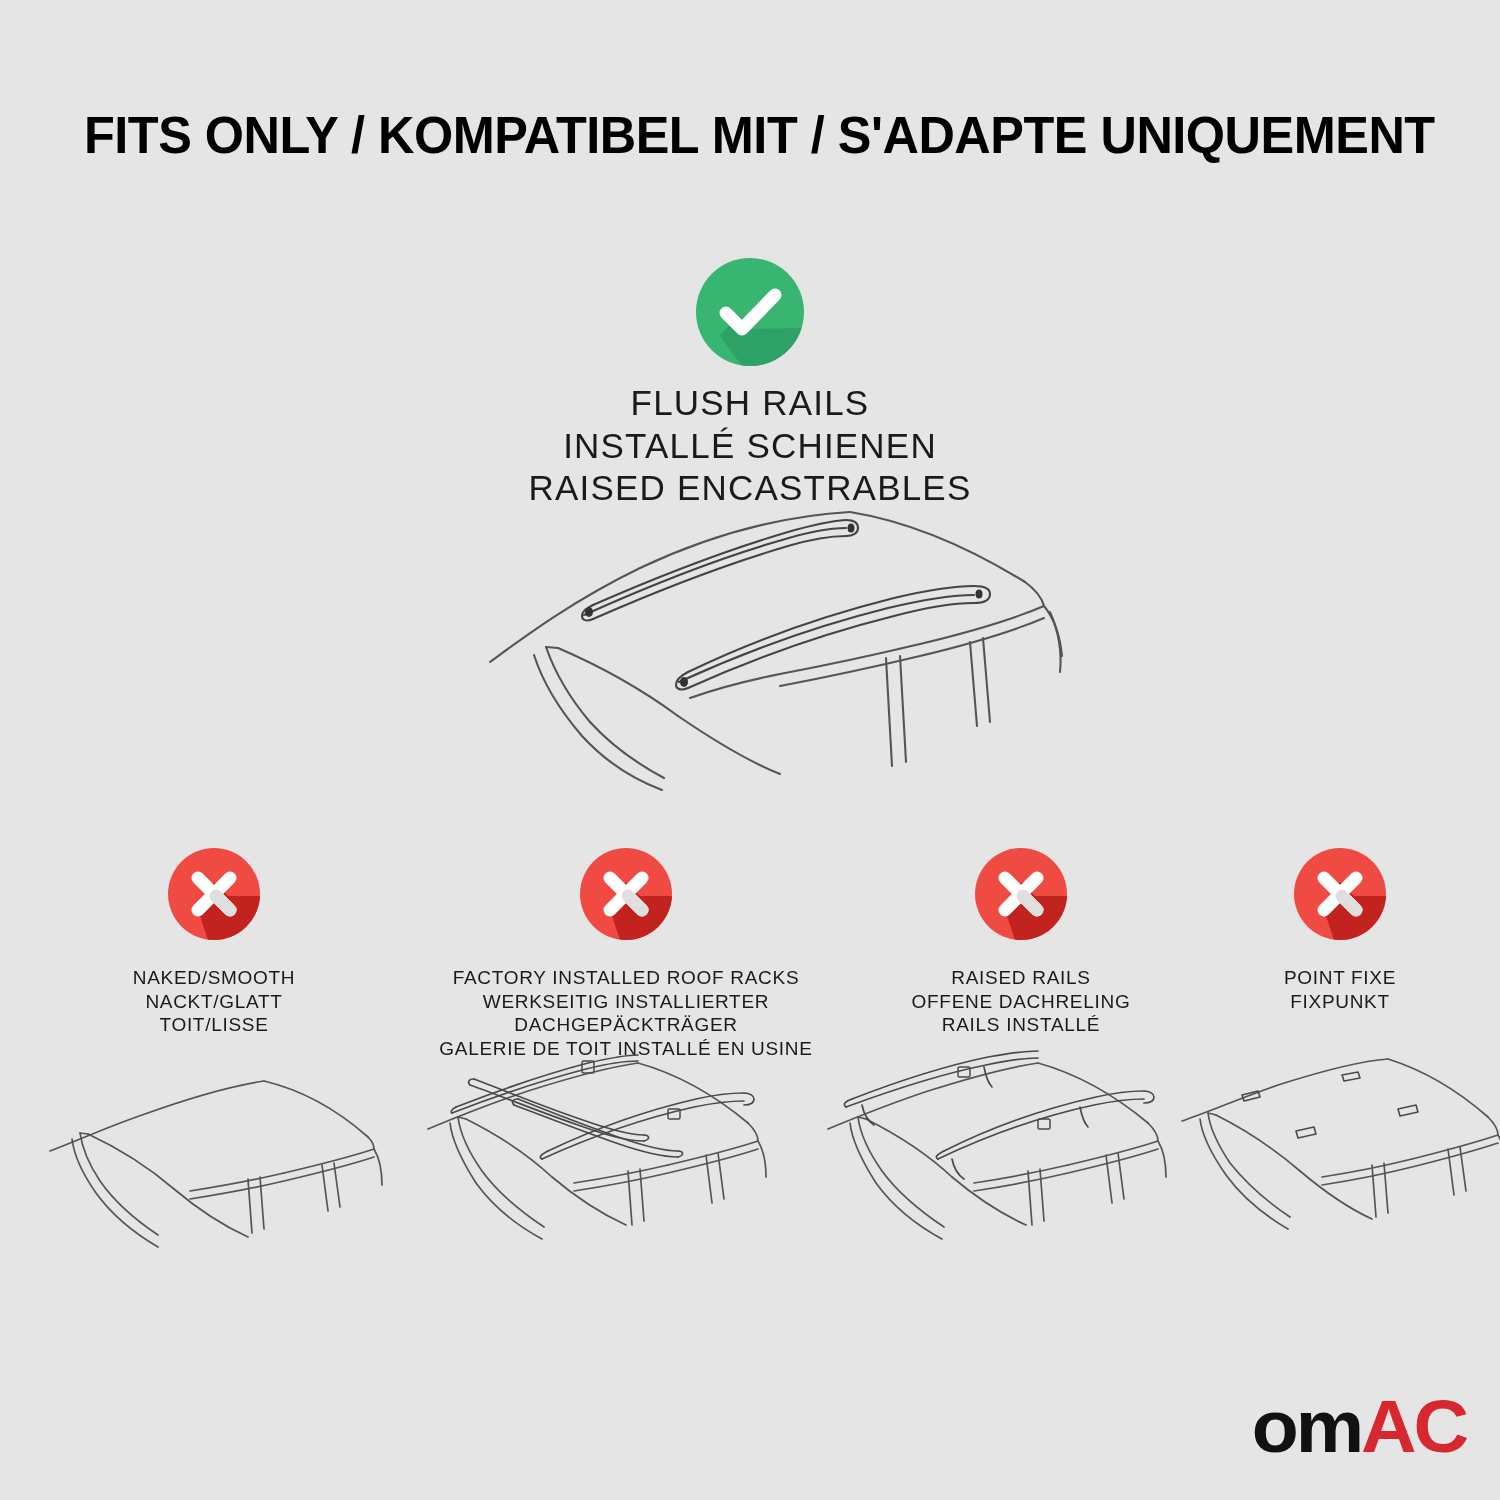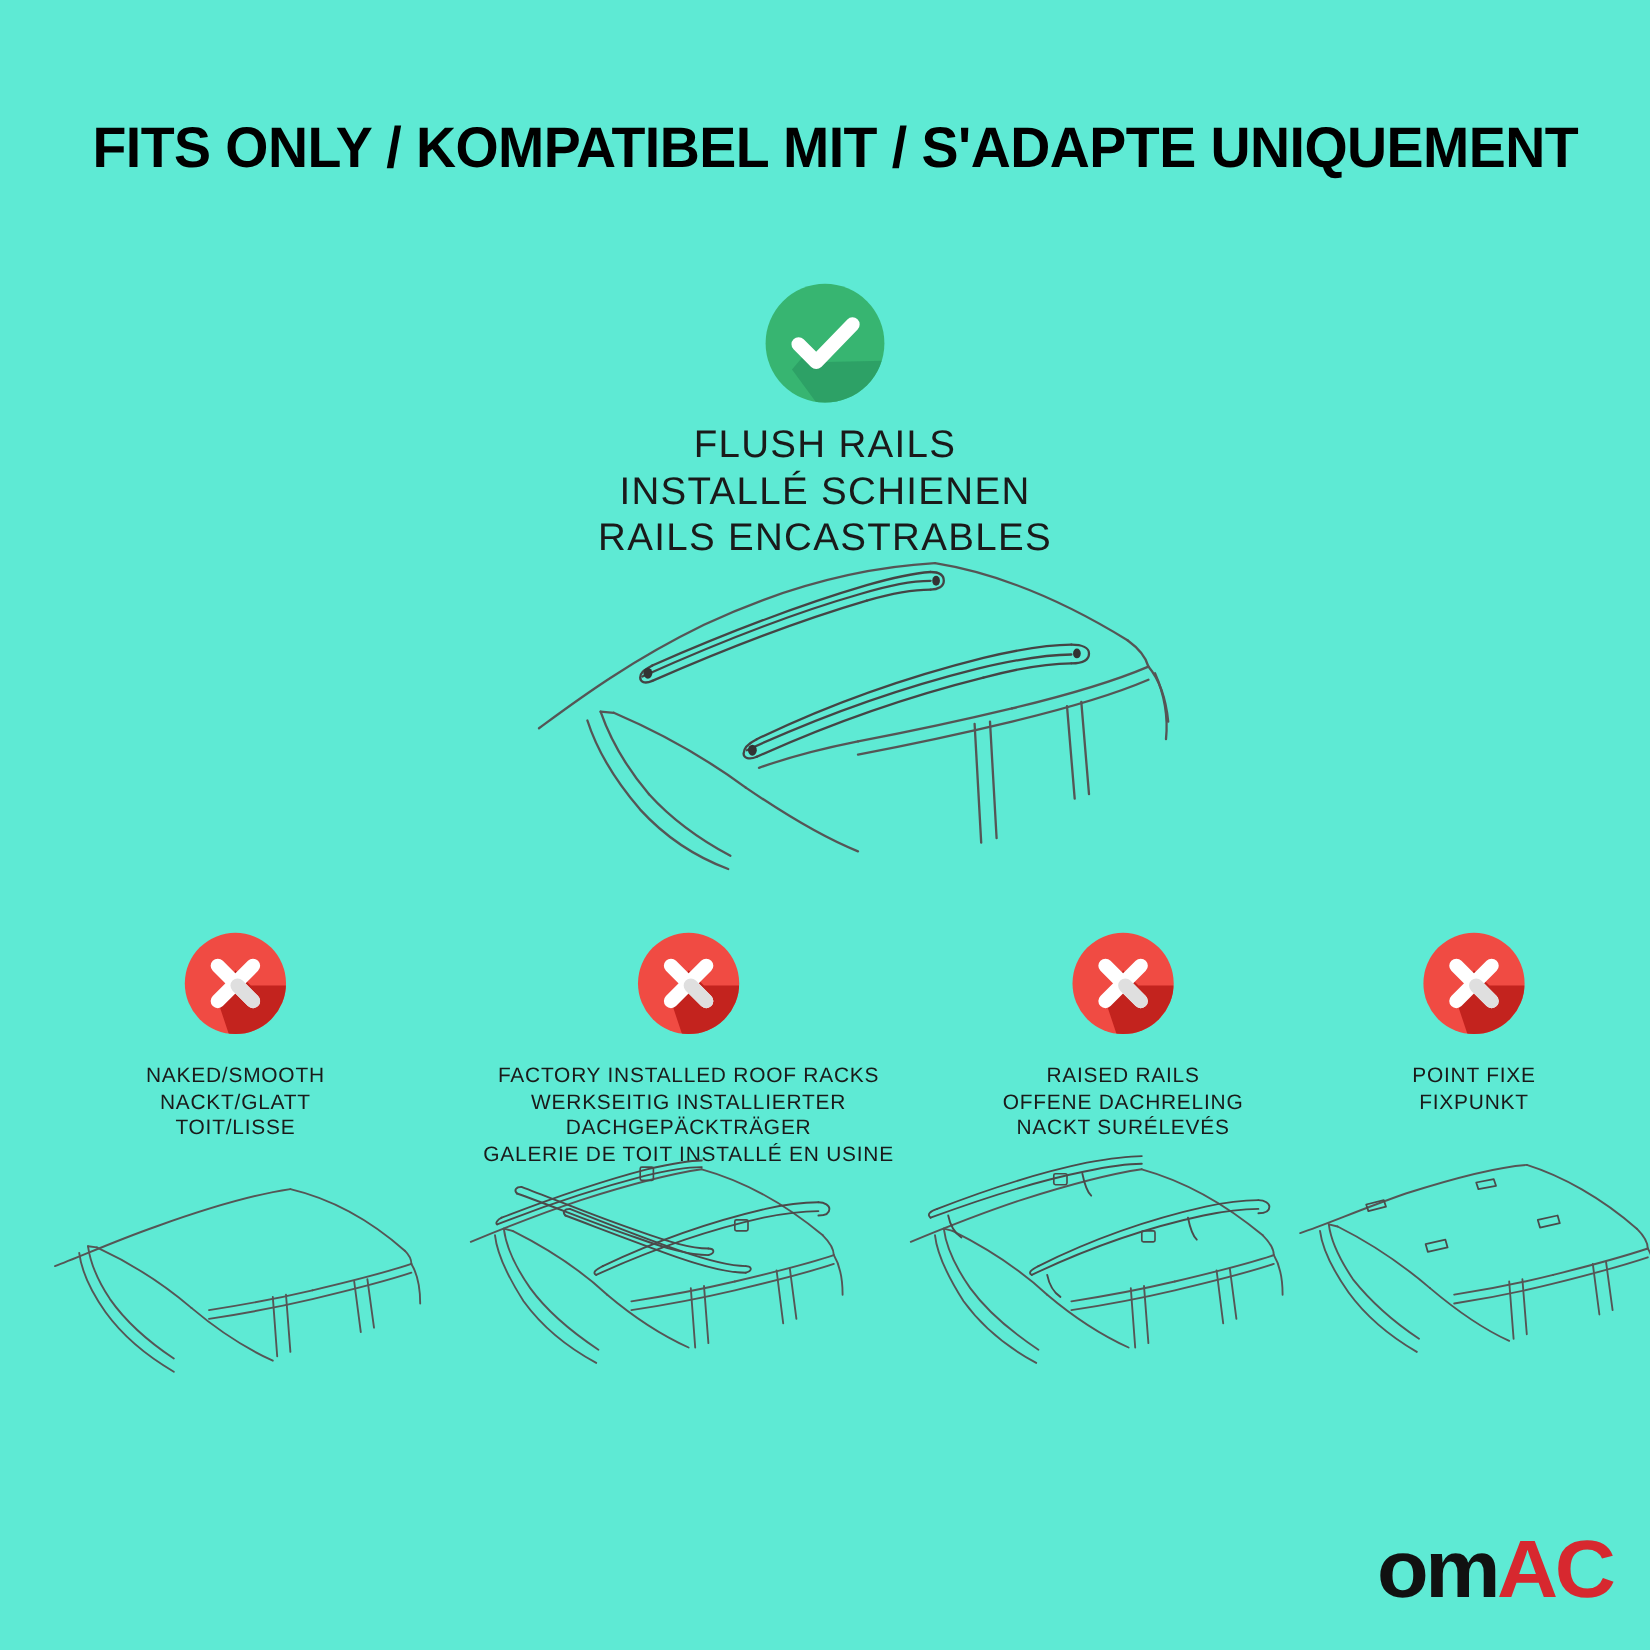--- a/index.html
+++ b/index.html
@@ -9,21 +9,21 @@
     background: #ffffff;
   }
   body {
     font-family: "Liberation Sans", "DejaVu Sans", sans-serif;
     color: #1a1a1a;
   }
   #page {
     position: relative;
     width: 1500px;
     height: 1500px;
-    background: #5eead4;
+    background: #e5e5e5;
     overflow: hidden;
   }
 
   
   .title {
     position: absolute;
     left: 84px;
     top: 108px;
     width: 1340px;
     font-size: 52px;
@@ -144,21 +144,21 @@
         <g clip-path="url(#goodClip)">
           <polygon points="41,58 54,71 108,70 108,116 52,116 24,78" fill="#2C9E64" opacity="0.85"></polygon>
         </g>
         <path d="M30 55 L46 71 L79 37" fill="none" stroke="#FFFFFF" stroke-width="13" stroke-linecap="round" stroke-linejoin="round"></path>
       </svg>
     </div>
 
     <div class="good-caption">
       <span>FLUSH RAILS</span>
       <span>INSTALLÉ SCHIENEN</span>
-      <span>RAILS ENCASTRABLES</span>
+      <span>RAISED ENCASTRABLES</span>
     </div>
   </div>
 
   <div class="hero-art">
     <svg viewBox="0 0 620 300" width="620" height="300">
       <g fill="none" stroke="#555555" stroke-width="2.1" stroke-linecap="round" stroke-linejoin="round">
 
         <path d="M40 172 C70 150 120 112 190 78 C258 46 330 26 400 22"></path>
         <path d="M400 22 C450 30 510 52 575 92"></path>
         <path d="M575 92 C586 100 592 108 594 116"></path>
@@ -272,21 +272,21 @@
           <polygon points="46,34 60,48 92,48 92,104 44,104 30,62" fill="#BF1F1B" opacity="0.92"></polygon>
         </g>
         <path d="M30 30 L62 62" stroke="#FFFFFF" stroke-width="13" stroke-linecap="round" fill="none"></path>
         <path d="M62 30 L30 62" stroke="#FFFFFF" stroke-width="13" stroke-linecap="round" fill="none"></path>
         <path d="M48 48 L62 62" stroke="#DFDFDF" stroke-width="13" stroke-linecap="round" fill="none"></path>
       </svg>
     </div>
     <div class="bad-caption">
       <span>RAISED RAILS</span>
       <span>OFFENE DACHRELING</span>
-      <span>NACKT SURÉLEVÉS</span>
+      <span>RAILS INSTALLÉ</span>
     </div>
   </div>
 
   <div class="col col-4">
     <div class="bad-icon-wrap">
       <svg viewBox="0 0 92 92" width="92" height="92">
         <defs>
             <clipPath id="badClip4">
               <circle cx="46" cy="46" r="46"></circle>
             </clipPath>

